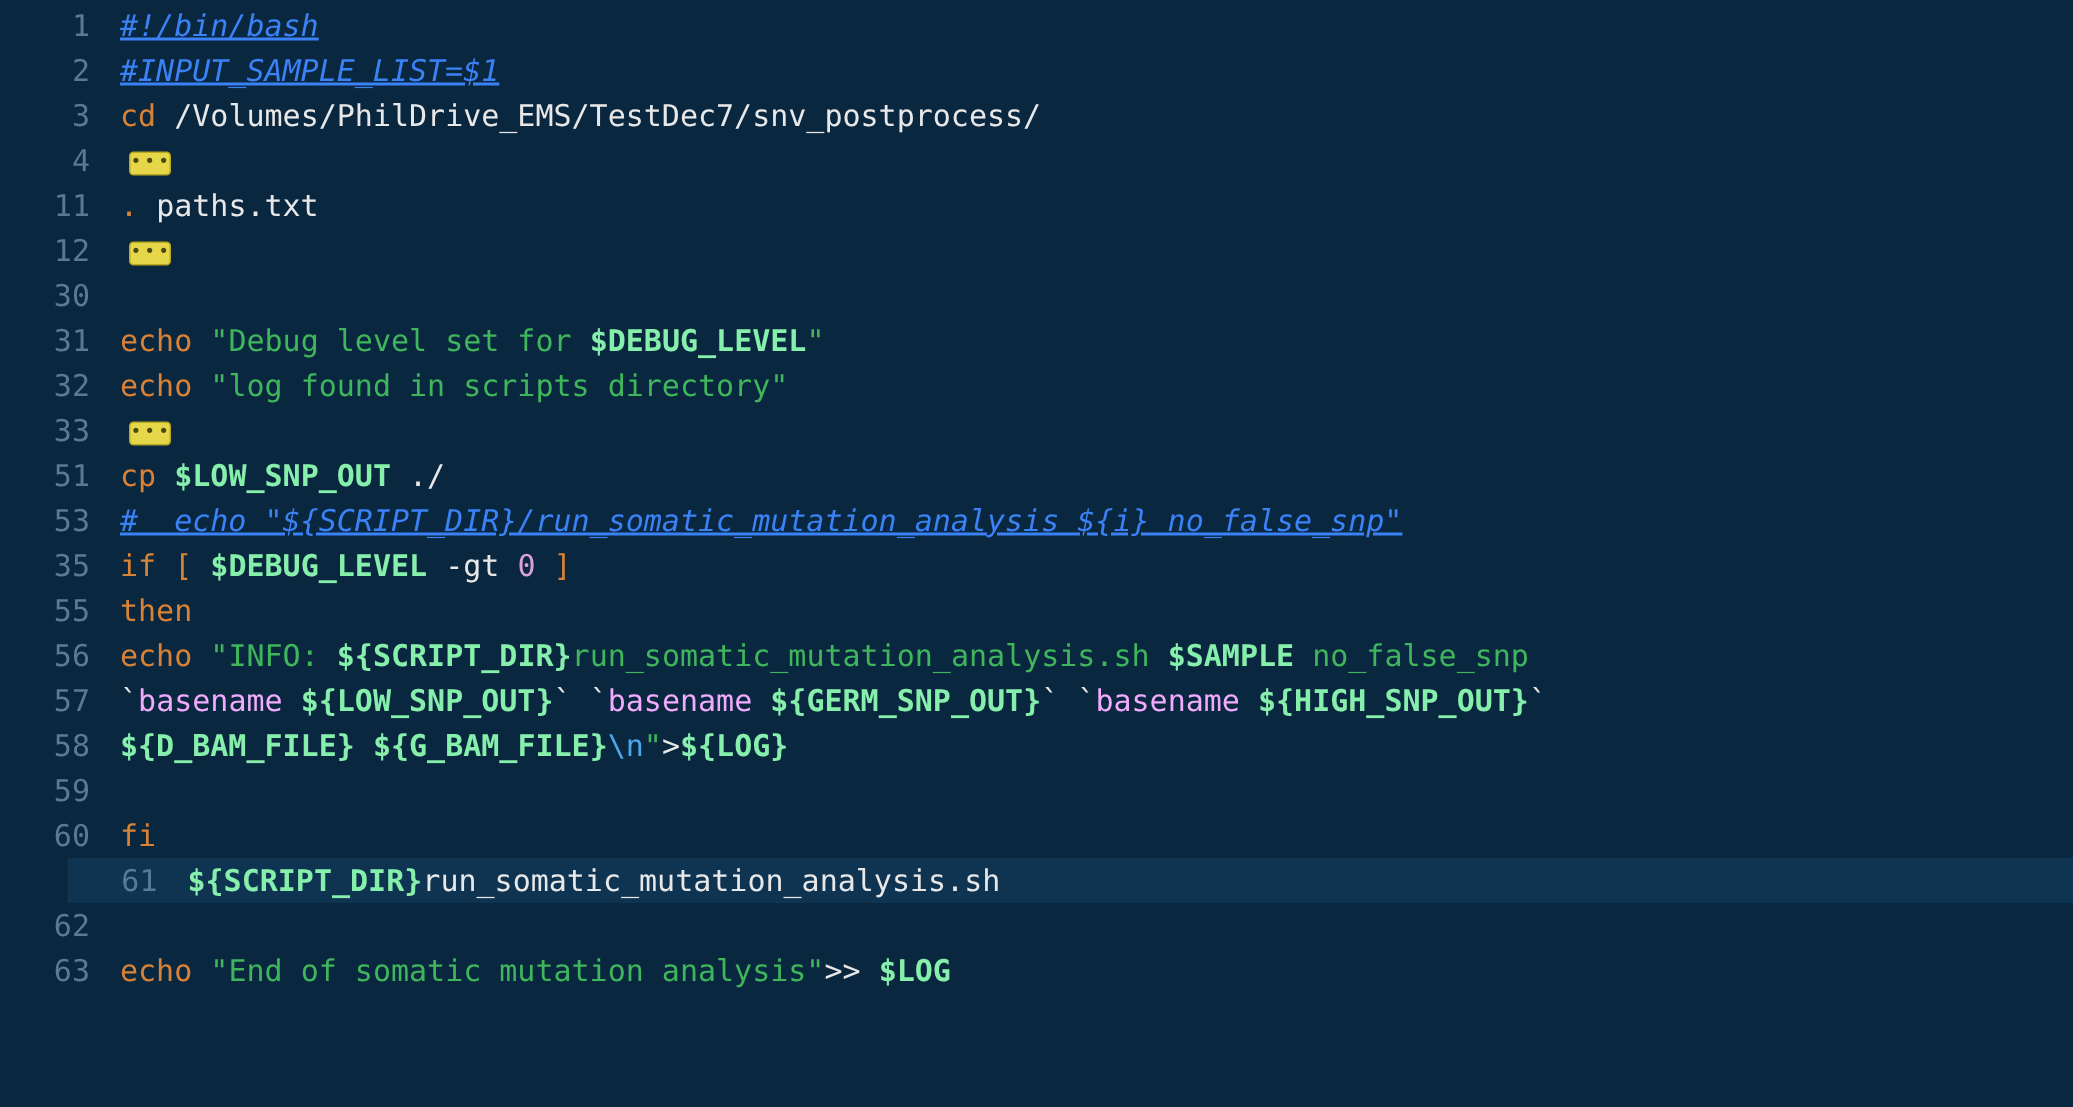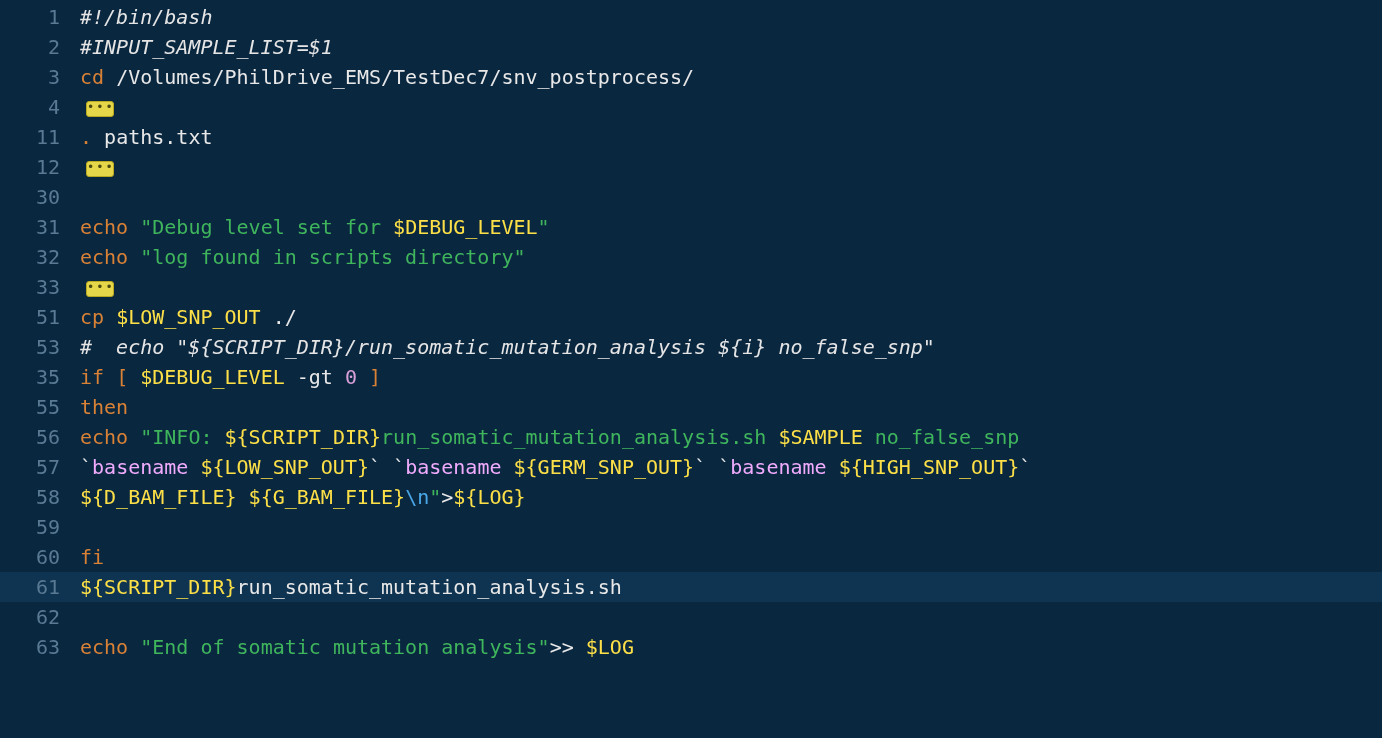--- a/index.html
+++ b/index.html
@@ -30,41 +30,42 @@
     color: #5a7a94;
     user-select: none;
     flex-shrink: 0;
   }
   .code {
     white-space: pre;
     flex: 1;
   }
   .highlight-line {
     background: #0f3452;
+    margin-left: 45px;
   }
   .fold-marker {
     display: inline-block;
     background: #e6d64a;
     border: 1px solid #b8a920;
     border-radius: 3px;
     width: 28px;
     height: 16px;
     line-height: 10px;
     text-align: center;
     font-size: 12px;
     color: #4a4a10;
     letter-spacing: 2px;
     vertical-align: middle;
     margin-left: 6px;
     cursor: pointer;
   }
-  .c-comment { color: #e5e5e5; font-style: italic; }
+  .c-comment { color: #3b82f6; font-style: italic; text-decoration: underline; }
   .c-builtin { color: #d98236; }
   .c-string  { color: #3fb55c; }
-  .c-var     { color: #fde047; }
+  .c-var     { color: #86efac; font-weight: bold; }
   .c-punc    { color: #e8e8e8; }
   .c-num     { color: #d9a0d9; }
   .c-esc     { color: #4aa8e8; }
   .c-func    { color: #f0abfc; }
 </style>
 </head>
 <body>
 
 <div class="editor" id="editor-root">
     <div class="line">

